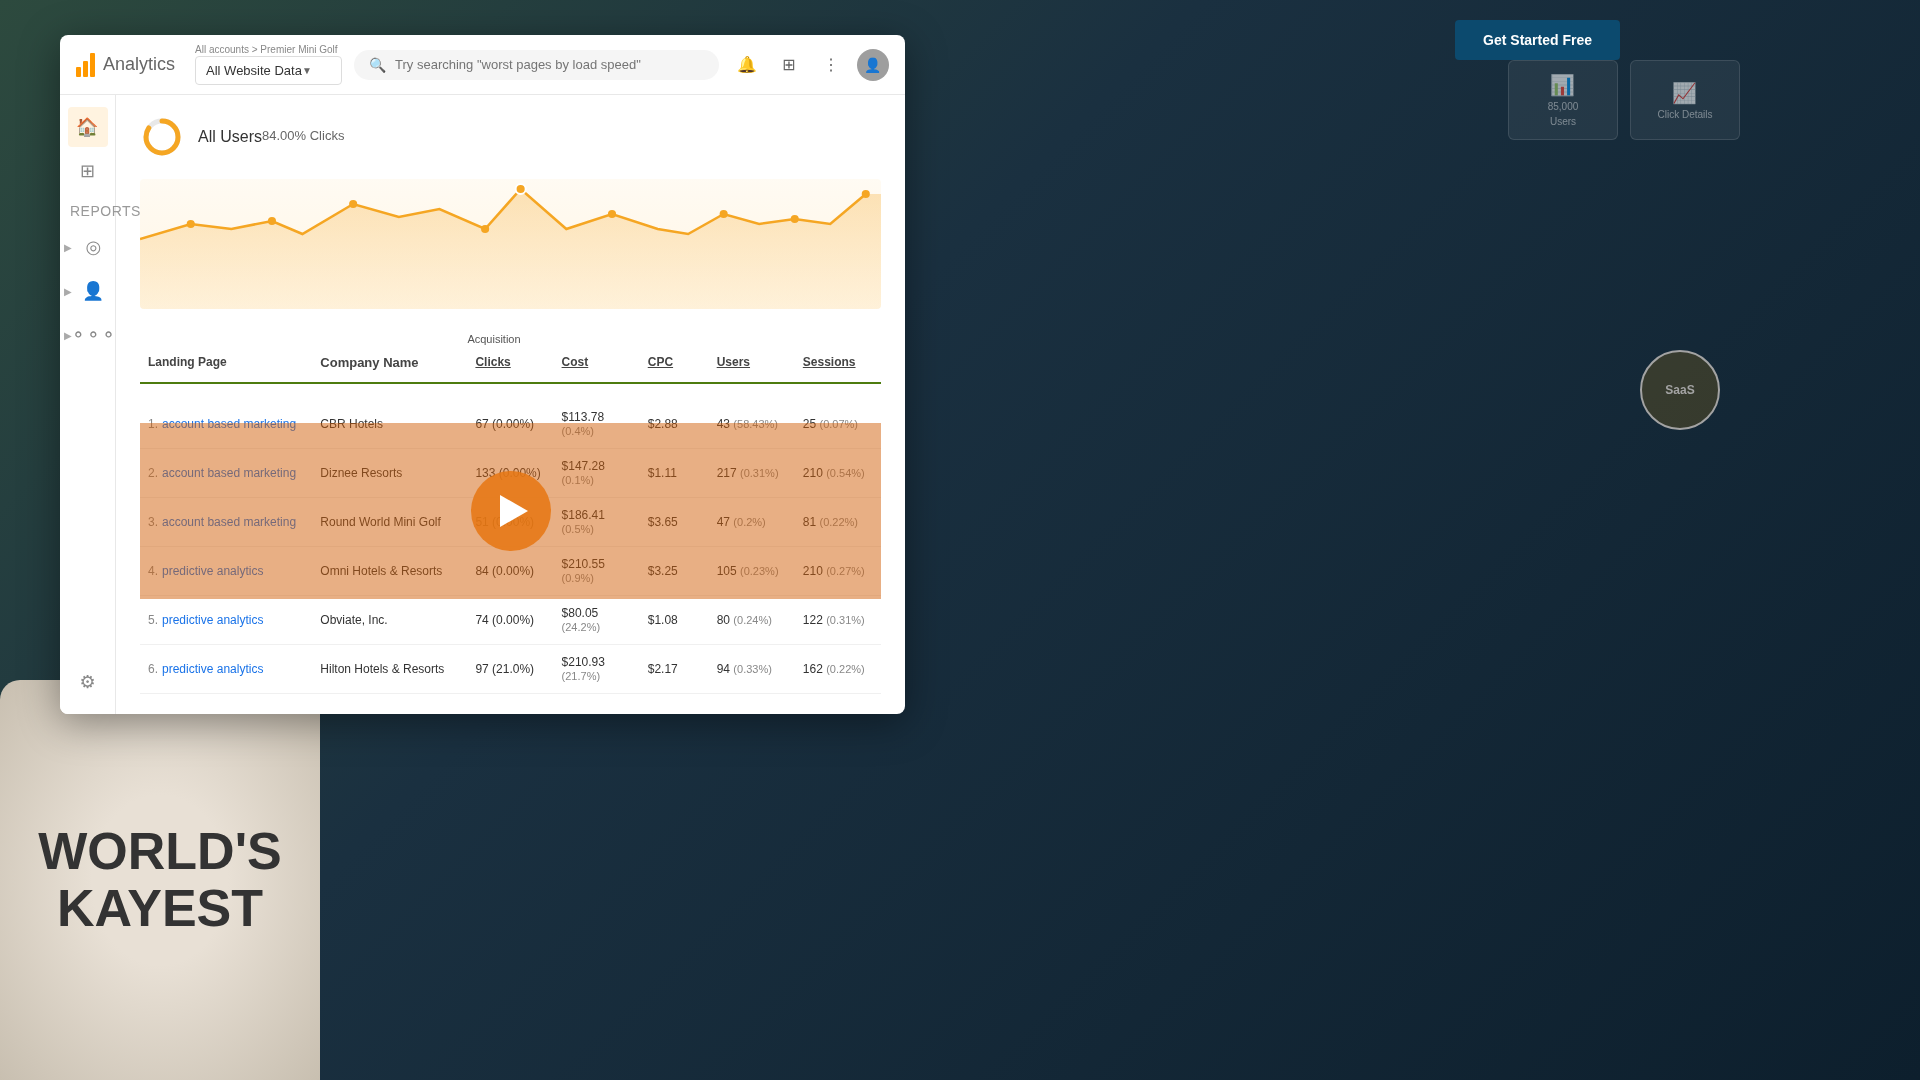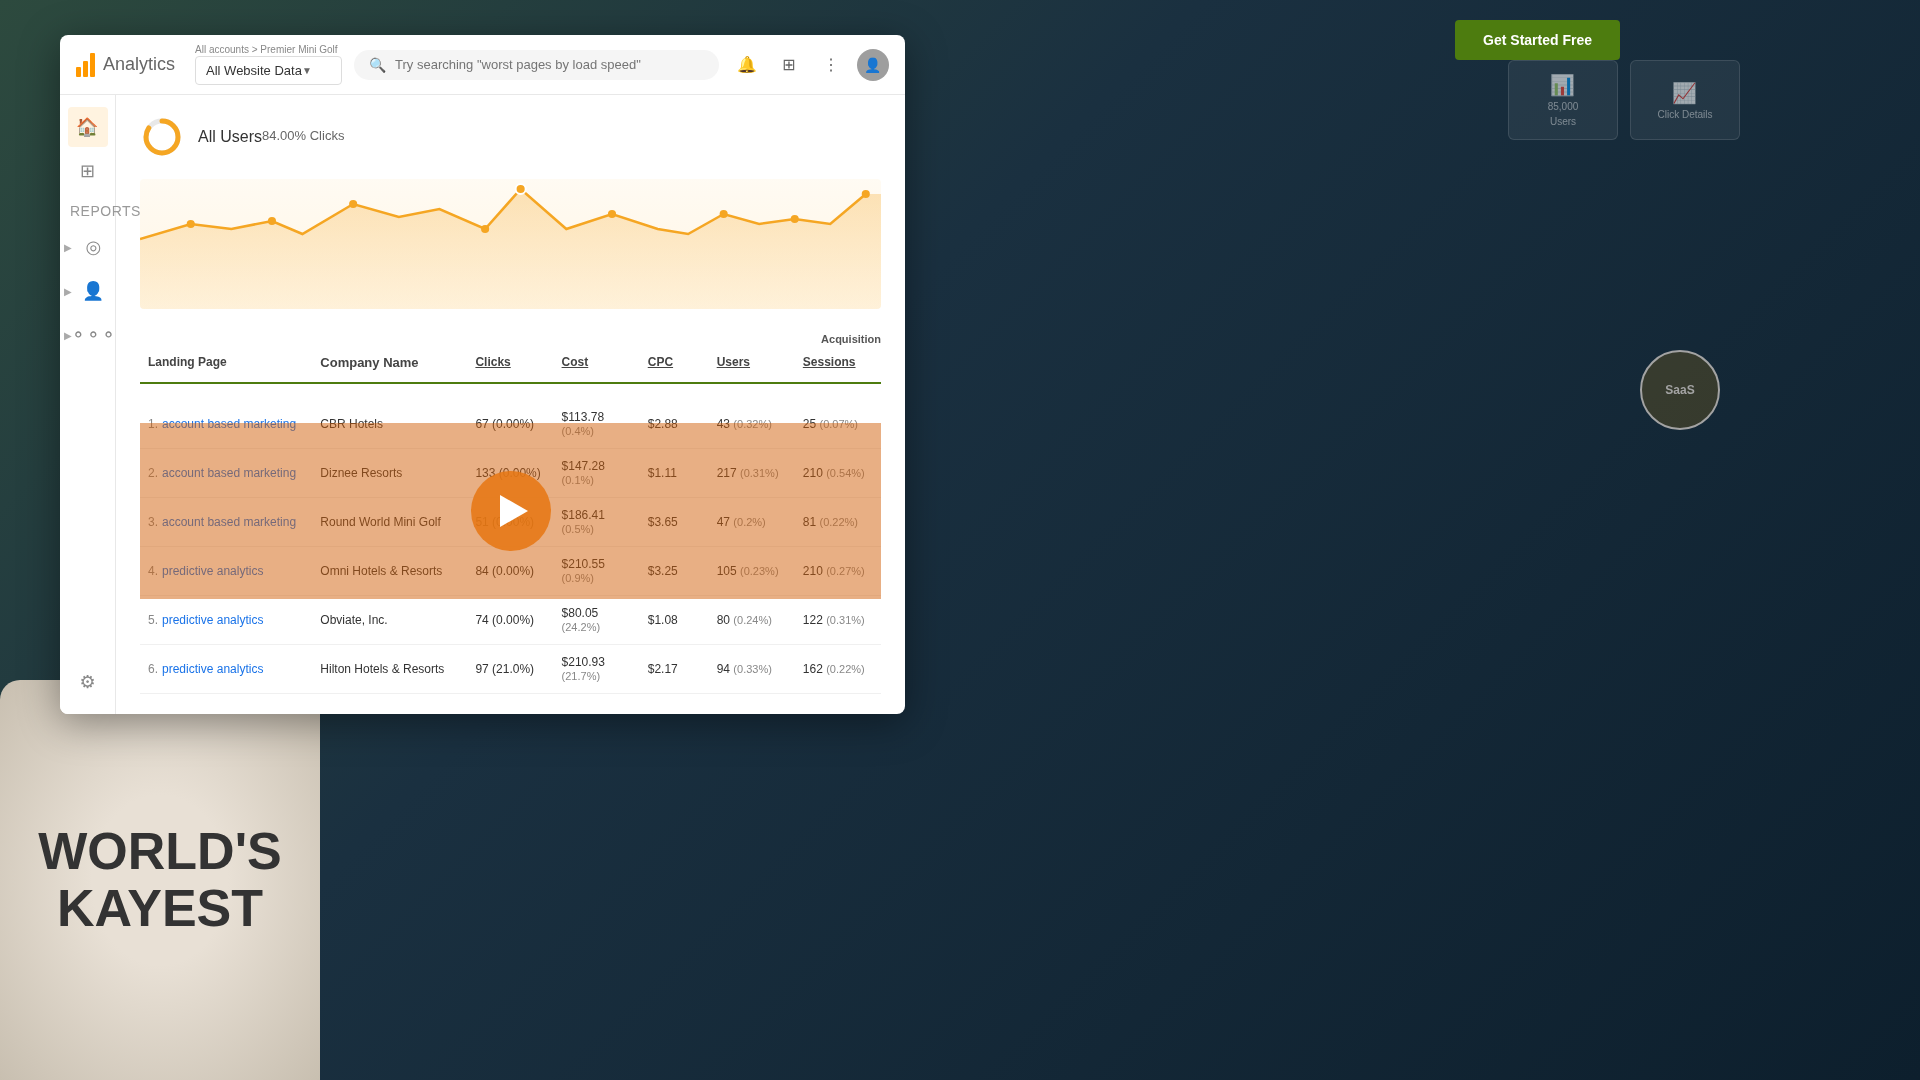--- a/index.html
+++ b/index.html
@@ -54,21 +54,21 @@
       font-size: 12px;
       font-weight: bold;
       color: #a3a3a3;
     }
 
     
     .green-btn {
       position: absolute;
       top: 20px;
       right: 300px;
-      background: #4d7c0f;
+      background: #0c4a6e;
       color: white;
       padding: 12px 28px;
       border-radius: 4px;
       font-size: 14px;
       font-weight: bold;
     }
 
     
     .analytics-panel {
       position: absolute;
@@ -555,21 +555,21 @@
           <circle cx="715" cy="15" r="4" fill="#f5a623"></circle>
           <circle cx="805" cy="40" r="4" fill="#f5a623"></circle>
         </svg>
       </div>
 
       <div class="table-wrapper">
 
         <div style="display:grid; grid-template-columns: 2fr 1.8fr 1fr 1fr 0.8fr 1fr 1fr; margin-bottom:2px;">
           <div></div>
           <div></div>
-          <div class="acquisition-label" style="grid-column: 3/8; text-align:right; font-size:11px; color:#555; font-weight:700;">Acquisition</div>
+          <div class="acquisition-label" style="grid-column: 3/8; text-align:left; font-size:11px; color:#555; font-weight:400;">Acquisition</div>
         </div>
 
         <div class="table-header">
           <div class="col-header">Landing Page</div>
           <div class="col-header" style="font-weight:700; font-size:13px;">Company Name</div>
           <div class="col-header underline">Clicks</div>
           <div class="col-header underline">Cost</div>
           <div class="col-header underline">CPC</div>
           <div class="col-header underline">Users</div>
           <div class="col-header underline">Sessions</div>
@@ -577,21 +577,21 @@
 
         <div id="table-rows-container">
             <div class="table-row-el">
       <div class="table-cell link">
         <span class="row-num">1.</span>account based marketing
       </div>
       <div class="table-cell">CBR Hotels</div>
       <div class="table-cell">67 (0.00%)</div>
       <div class="table-cell">$113.78 <span class="sub-val">(0.4%)</span></div>
       <div class="table-cell">$2.88</div>
-      <div class="table-cell">43 <span class="sub-val">(0.32%)</span></div>
+      <div class="table-cell">43 <span class="sub-val">(58.43%)</span></div>
       <div class="table-cell">25 <span class="sub-val">(0.07%)</span></div>
     </div>
             <div class="table-row-el">
       <div class="table-cell link">
         <span class="row-num">2.</span>account based marketing
       </div>
       <div class="table-cell">Diznee Resorts</div>
       <div class="table-cell">133 (0.00%)</div>
       <div class="table-cell">$147.28 <span class="sub-val">(0.1%)</span></div>
       <div class="table-cell">$1.11</div>

